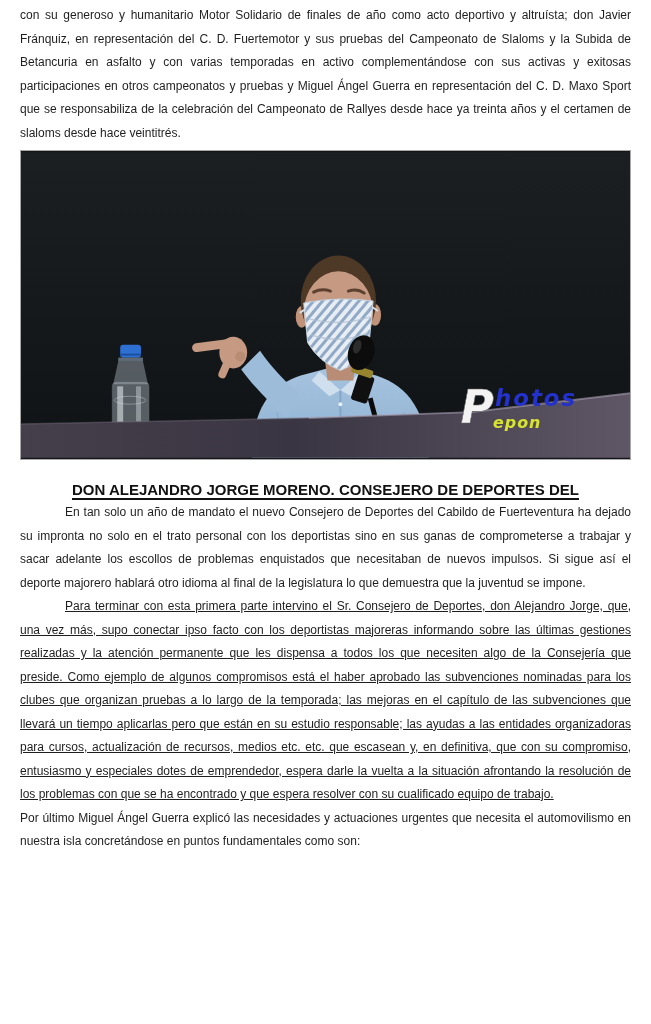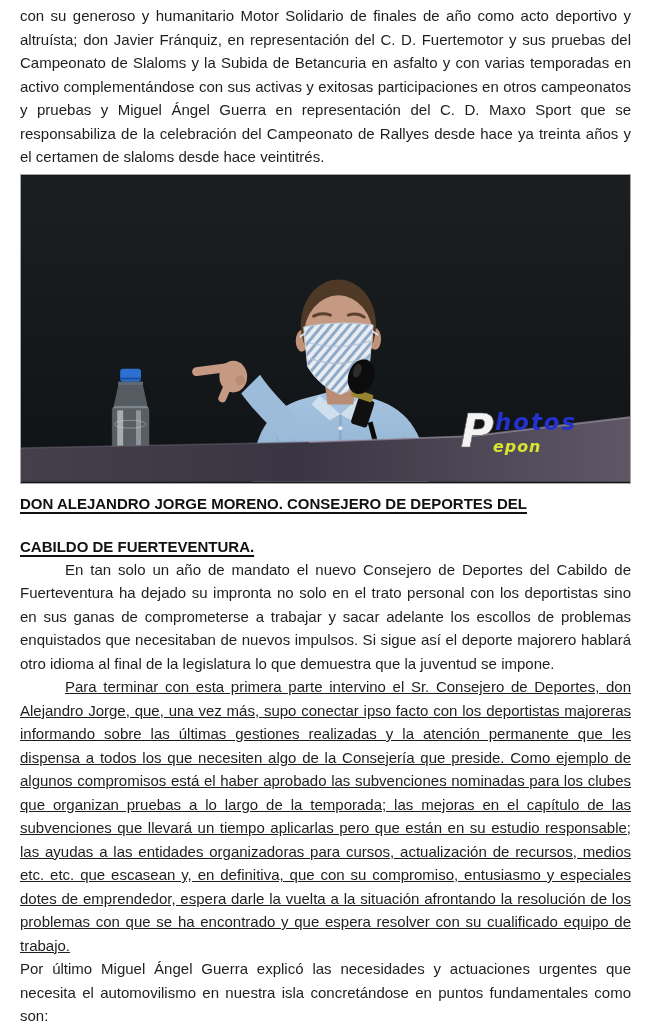--- a/index.html
+++ b/index.html
@@ -13,40 +13,41 @@
     overflow: hidden;
     font-family: "Liberation Sans", sans-serif;
     color: #1e1e1e;
   }
   .page {
     padding: 4px 20px 0 20px;
     box-sizing: border-box;
   }
   p.doc {
     margin: 0;
-    font-size: 15px;
+    font-size: 12px;
     line-height: 23.5px;
     text-align: justify;
   }
   p.doc.indent { text-indent: 45px; }
   .p-mandato  { margin-top: 12px; }
   .p-consejero{ margin-top: 6px; text-decoration: underline; }
   .p-final    { margin-top: 9px; }
 
   figure.photo {
     margin: 5px 0 0 0;
     width: 609px;
     height: 308px;
     border: 1px solid #a8a8a8;
     background: #141719;
   }
   figure.photo svg { display: block; }
 
   .heading-line {
-    margin: 8px 0 0 0;
+    margin: 18px 0 0 0;
+    text-align: center;
     font-size: 15px;
     font-weight: bold;
     line-height: 23px;
     color: #111111;
   }
   .heading-line.second { margin-top: 20px; }
   .heading-line span {
     text-decoration: underline;
     text-underline-offset: 3px;
     text-decoration-thickness: 1.5px;
@@ -162,19 +163,18 @@
 
       <g>
         <text x="443" y="273" class="wm-p" stroke="#666666" stroke-width="0.6" fill="#f3f3f3">P</text>
         <text x="478" y="256" class="wm-hotos" fill="#2331cd">hotos</text>
         <text x="476" y="278" class="wm-epon" fill="#d9e431">epon</text>
       </g>
     </svg>
   </figure>
 
   <p class="heading-line"><span>DON ALEJANDRO JORGE MORENO. CONSEJERO DE DEPORTES DEL</span></p>
-  <p class="heading-line second"><span>CABILDO DE FUERTEVENTURA.</span></p>
 
   <p class="doc indent p-mandato">En tan solo un año de mandato el nuevo Consejero de Deportes del Cabildo de Fuerteventura ha dejado su impronta no solo en el trato personal con los deportistas sino en sus ganas de comprometerse a trabajar y sacar adelante los escollos de problemas enquistados que necesitaban de nuevos impulsos. Si sigue así el deporte majorero hablará otro idioma al final de la legislatura lo que demuestra que la juventud se impone.</p>
   <p class="doc indent p-consejero">Para terminar con esta primera parte intervino el Sr. Consejero de Deportes, don Alejandro Jorge, que, una vez más, supo conectar ipso facto con los deportistas majoreras informando sobre las últimas gestiones realizadas y la atención permanente que les dispensa a todos los que necesiten algo de la Consejería que preside. Como ejemplo de algunos compromisos está el haber aprobado las subvenciones nominadas para los clubes que organizan pruebas a lo largo de la temporada; las mejoras en el capítulo de las subvenciones que llevará un tiempo aplicarlas pero que están en su estudio responsable; las ayudas a las entidades organizadoras para cursos, actualización de recursos, medios etc. etc. que escasean y, en definitiva, que con su compromiso, entusiasmo y especiales dotes de emprendedor, espera darle la vuelta a la situación afrontando la resolución de los problemas con que se ha encontrado y que espera resolver con su cualificado equipo de trabajo.</p>
   <p class="doc p-final">Por último Miguel Ángel Guerra explicó las necesidades y actuaciones urgentes que necesita el automovilismo en nuestra isla concretándose en puntos fundamentales como son:</p>
 
 </div>
 
 </body></html>

